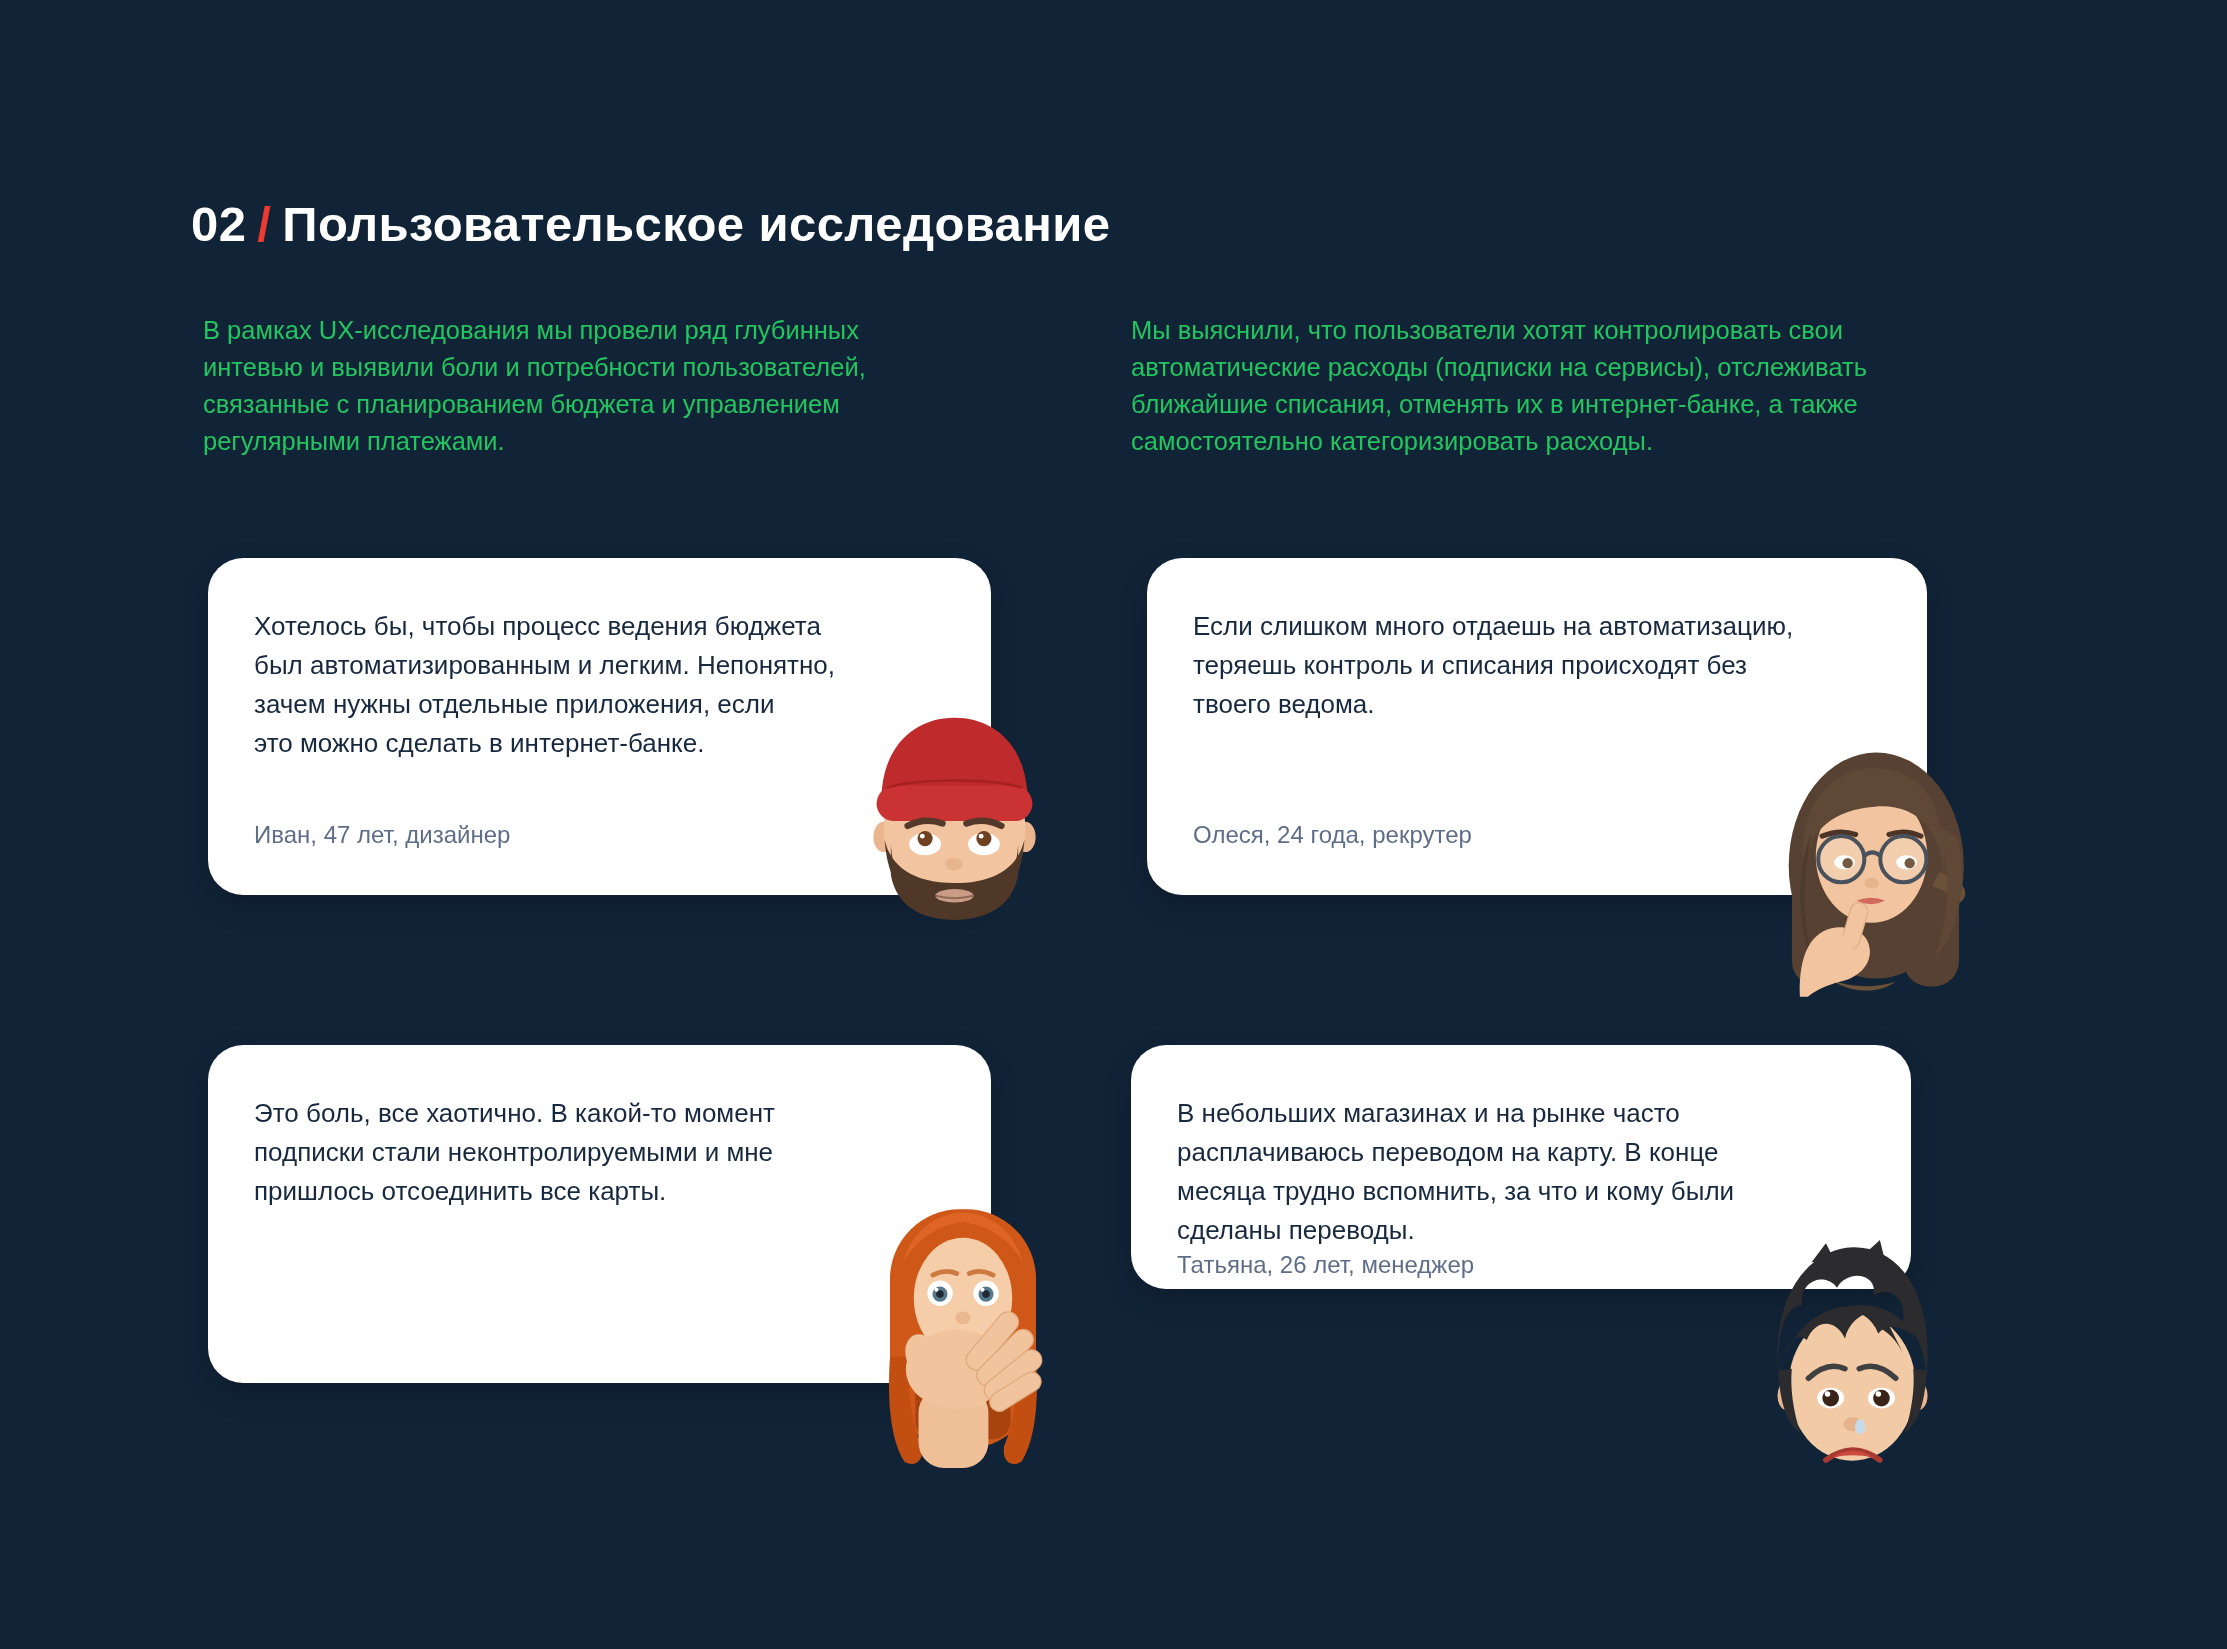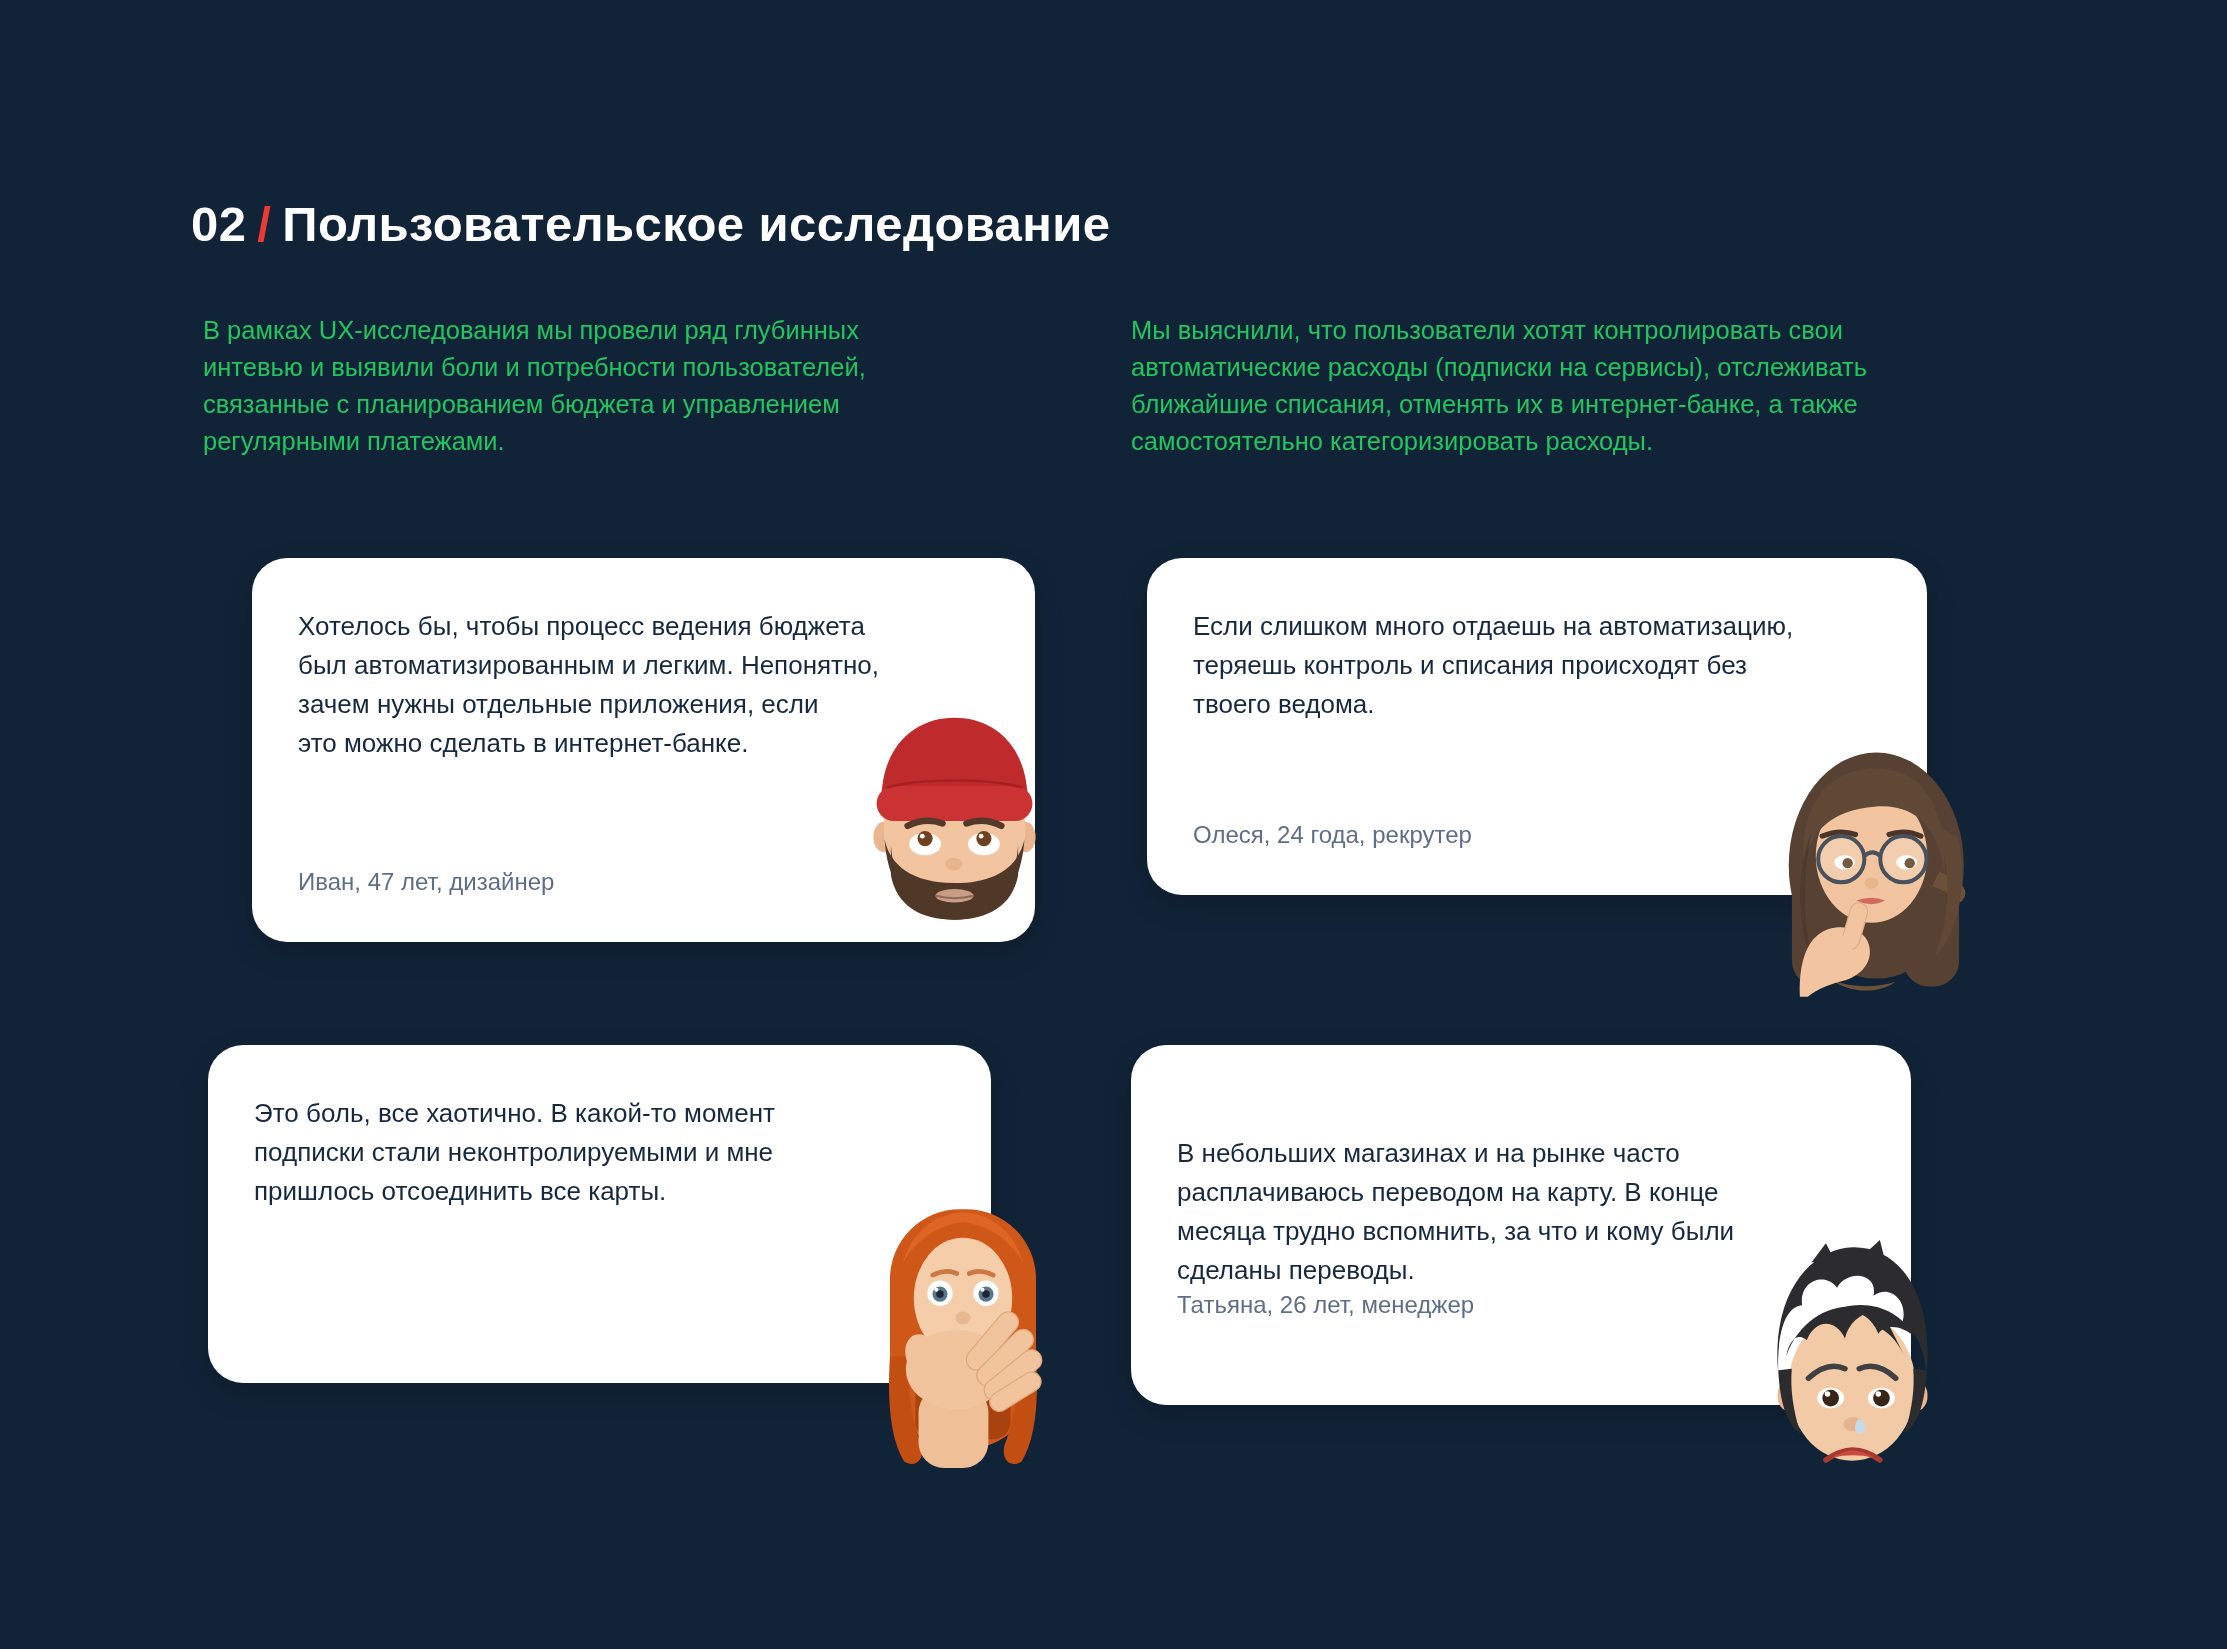--- a/index.html
+++ b/index.html
@@ -25,24 +25,24 @@
   .intro.right{left:1131px;width:899px;}
   .card{
     position:absolute;
     background:#ffffff;border-radius:35px;
     box-shadow:0 11px 29px rgba(0,0,0,0.18);
     display:flex;flex-direction:column;justify-content:space-between;
     box-sizing:border-box;
     padding:49px 48px 46px 46px;
     z-index:1;
   }
-  .card1{left:208px;top:558px;width:783px;height:384px;margin-left:44px;}
+  .card1{left:208px;top:558px;width:783px;height:337px;}
   .card2{left:1131px;top:558px;width:780px;height:337px;margin-left:16px;}
   .card3{left:208px;top:1045px;width:783px;height:338px;}
-  .card4{left:1131px;top:1045px;width:780px;height:360px;justify-content:center;}
+  .card4{left:1131px;top:1045px;width:780px;height:244px;}
   .quote{
     font-size:26px;line-height:39px;color:#17293f;
     white-space:pre-line;margin:0;
   }
   .person{
     font-size:24px;line-height:29px;color:#5f6e88;margin:0;
   }
   .avatar{position:absolute;z-index:5;}
   .avatar svg{display:block;width:100%;height:100%;}
   .avatar-1{left:871px;top:708px;width:167px;height:219px;}

